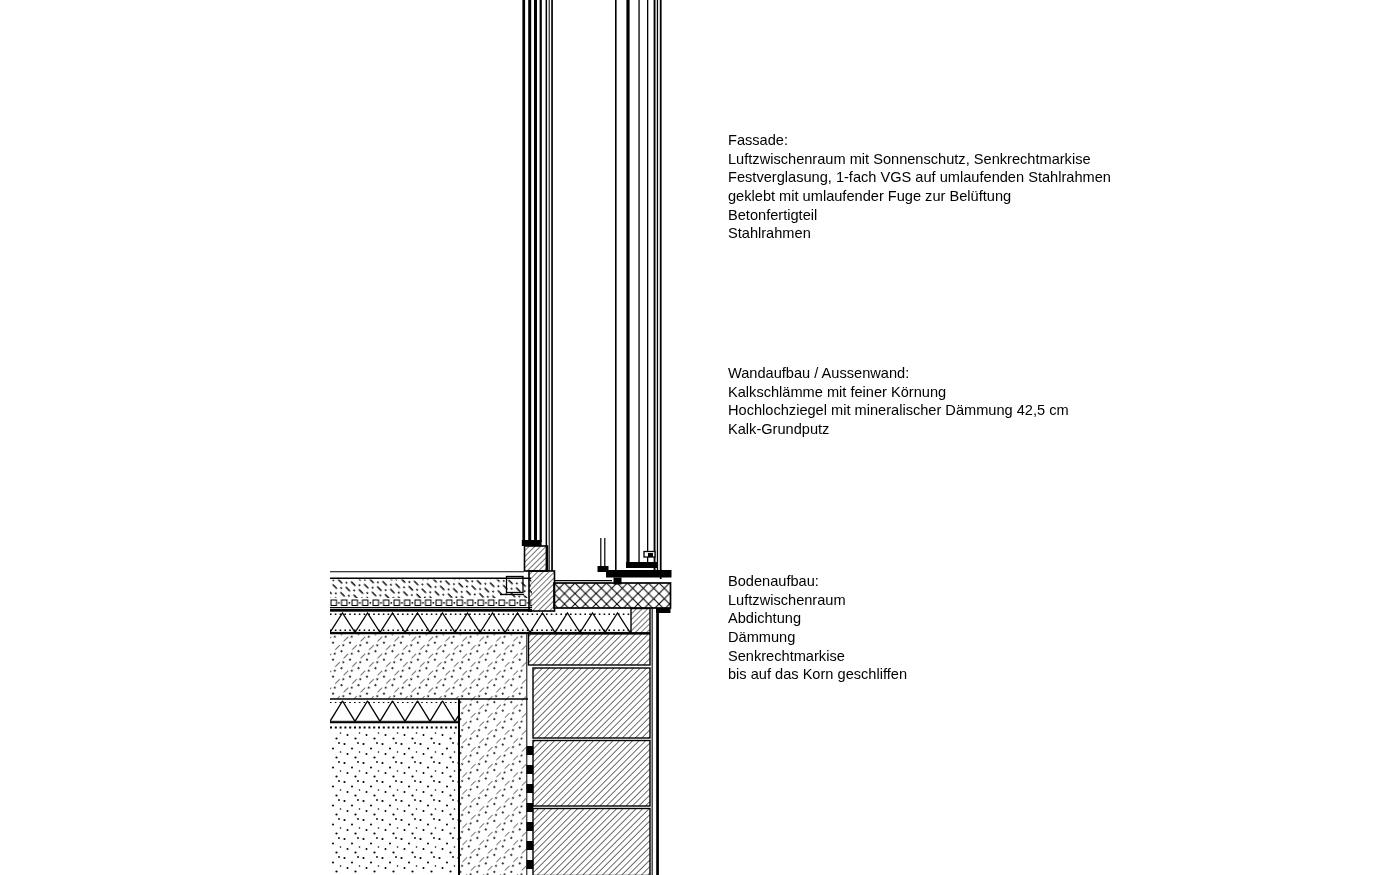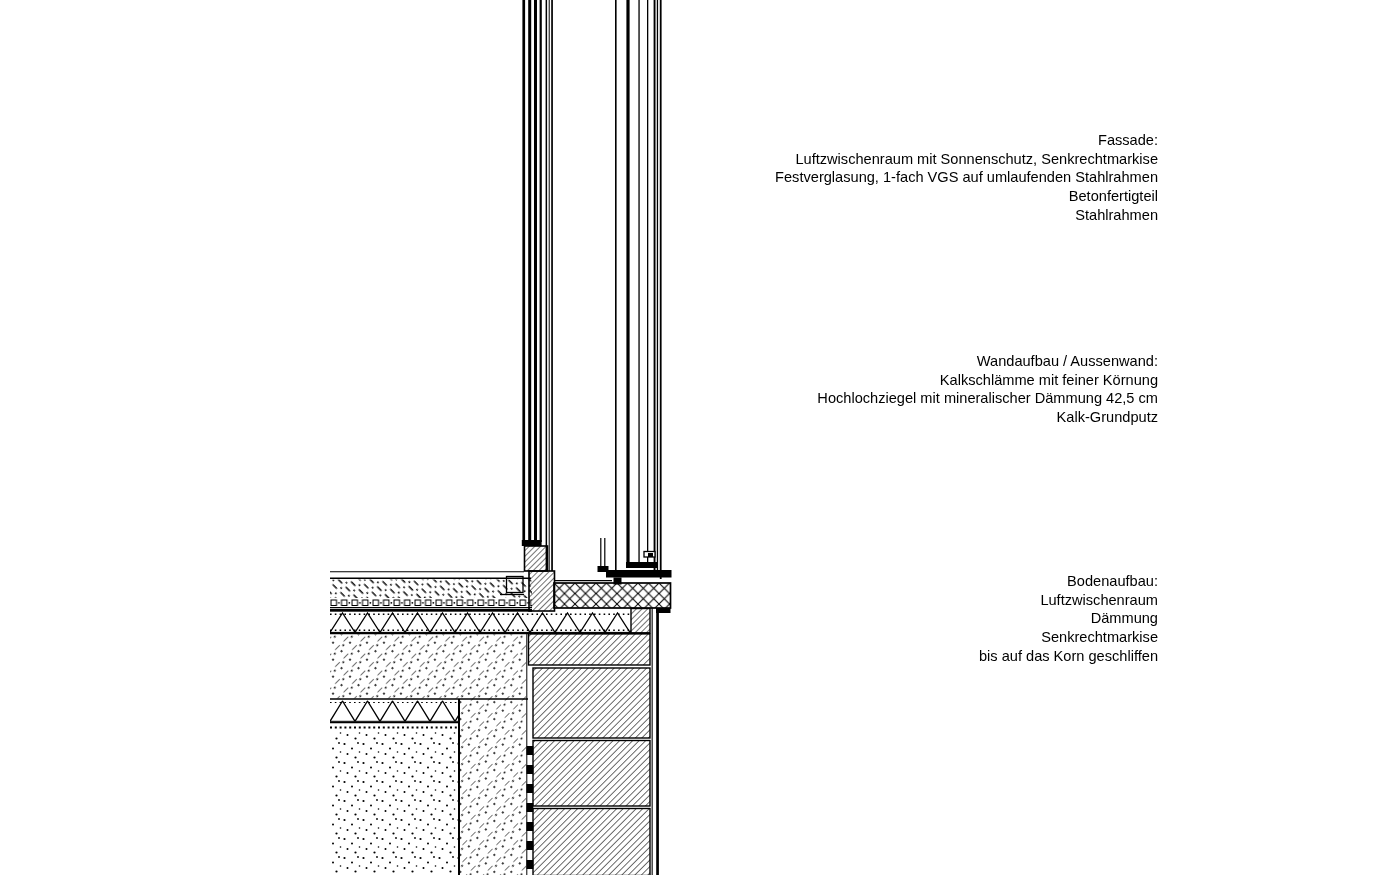--- a/index.html
+++ b/index.html
@@ -1,21 +1,21 @@
 <!DOCTYPE html>
 <html><head>
 <meta charset="utf-8">
 <style>
   html,body{margin:0;padding:0;background:#ffffff;}
   #page{position:relative;width:1400px;height:875px;background:#ffffff;overflow:hidden;
         font-family:"Liberation Sans", sans-serif;}
   #drawing{position:absolute;left:0;top:0;}
   .anno{position:absolute;left:728px;width:430px;color:#000;
         font-size:14.6px;line-height:18.65px;letter-spacing:0px;}
-  .anno div{white-space:nowrap;text-align:right;}
+  .anno div{white-space:nowrap;}
 </style>
 </head>
 <body>
 
 <div id="page">
 
   <svg id="drawing" width="1400" height="875" viewBox="0 0 1400 875">
     <defs>
 
       <pattern id="pWood" width="4" height="4" patternUnits="userSpaceOnUse" patternTransform="rotate(45)">
@@ -157,32 +157,34 @@
         <rect x="526.5" y="841" width="6.8" height="9" fill="#000"></rect>
         <rect x="526.5" y="860" width="6.8" height="9" fill="#000"></rect>
       </g>
     </g>
   </svg>
 
   <div class="anno" style="top:131px">
     <div>Fassade:</div>
     <div>Luftzwischenraum mit Sonnenschutz, Senkrechtmarkise</div>
     <div>Festverglasung, 1-fach VGS auf umlaufenden Stahlrahmen</div>
+    <div>geklebt mit umlaufender Fuge zur Belüftung</div>
     <div>Betonfertigteil</div>
     <div>Stahlrahmen</div>
   </div>
 
-  <div class="anno" style="top:352px">
+  <div class="anno" style="top:364px">
     <div>Wandaufbau / Aussenwand:</div>
     <div>Kalkschlämme mit feiner Körnung</div>
     <div>Hochlochziegel mit mineralischer Dämmung 42,5 cm</div>
     <div>Kalk-Grundputz</div>
   </div>
 
   <div class="anno" style="top:572px">
     <div>Bodenaufbau:</div>
     <div>Luftzwischenraum</div>
+    <div>Abdichtung</div>
     <div>Dämmung</div>
     <div>Senkrechtmarkise</div>
     <div>bis auf das Korn geschliffen</div>
   </div>
 
 </div>
 
 </body></html>

